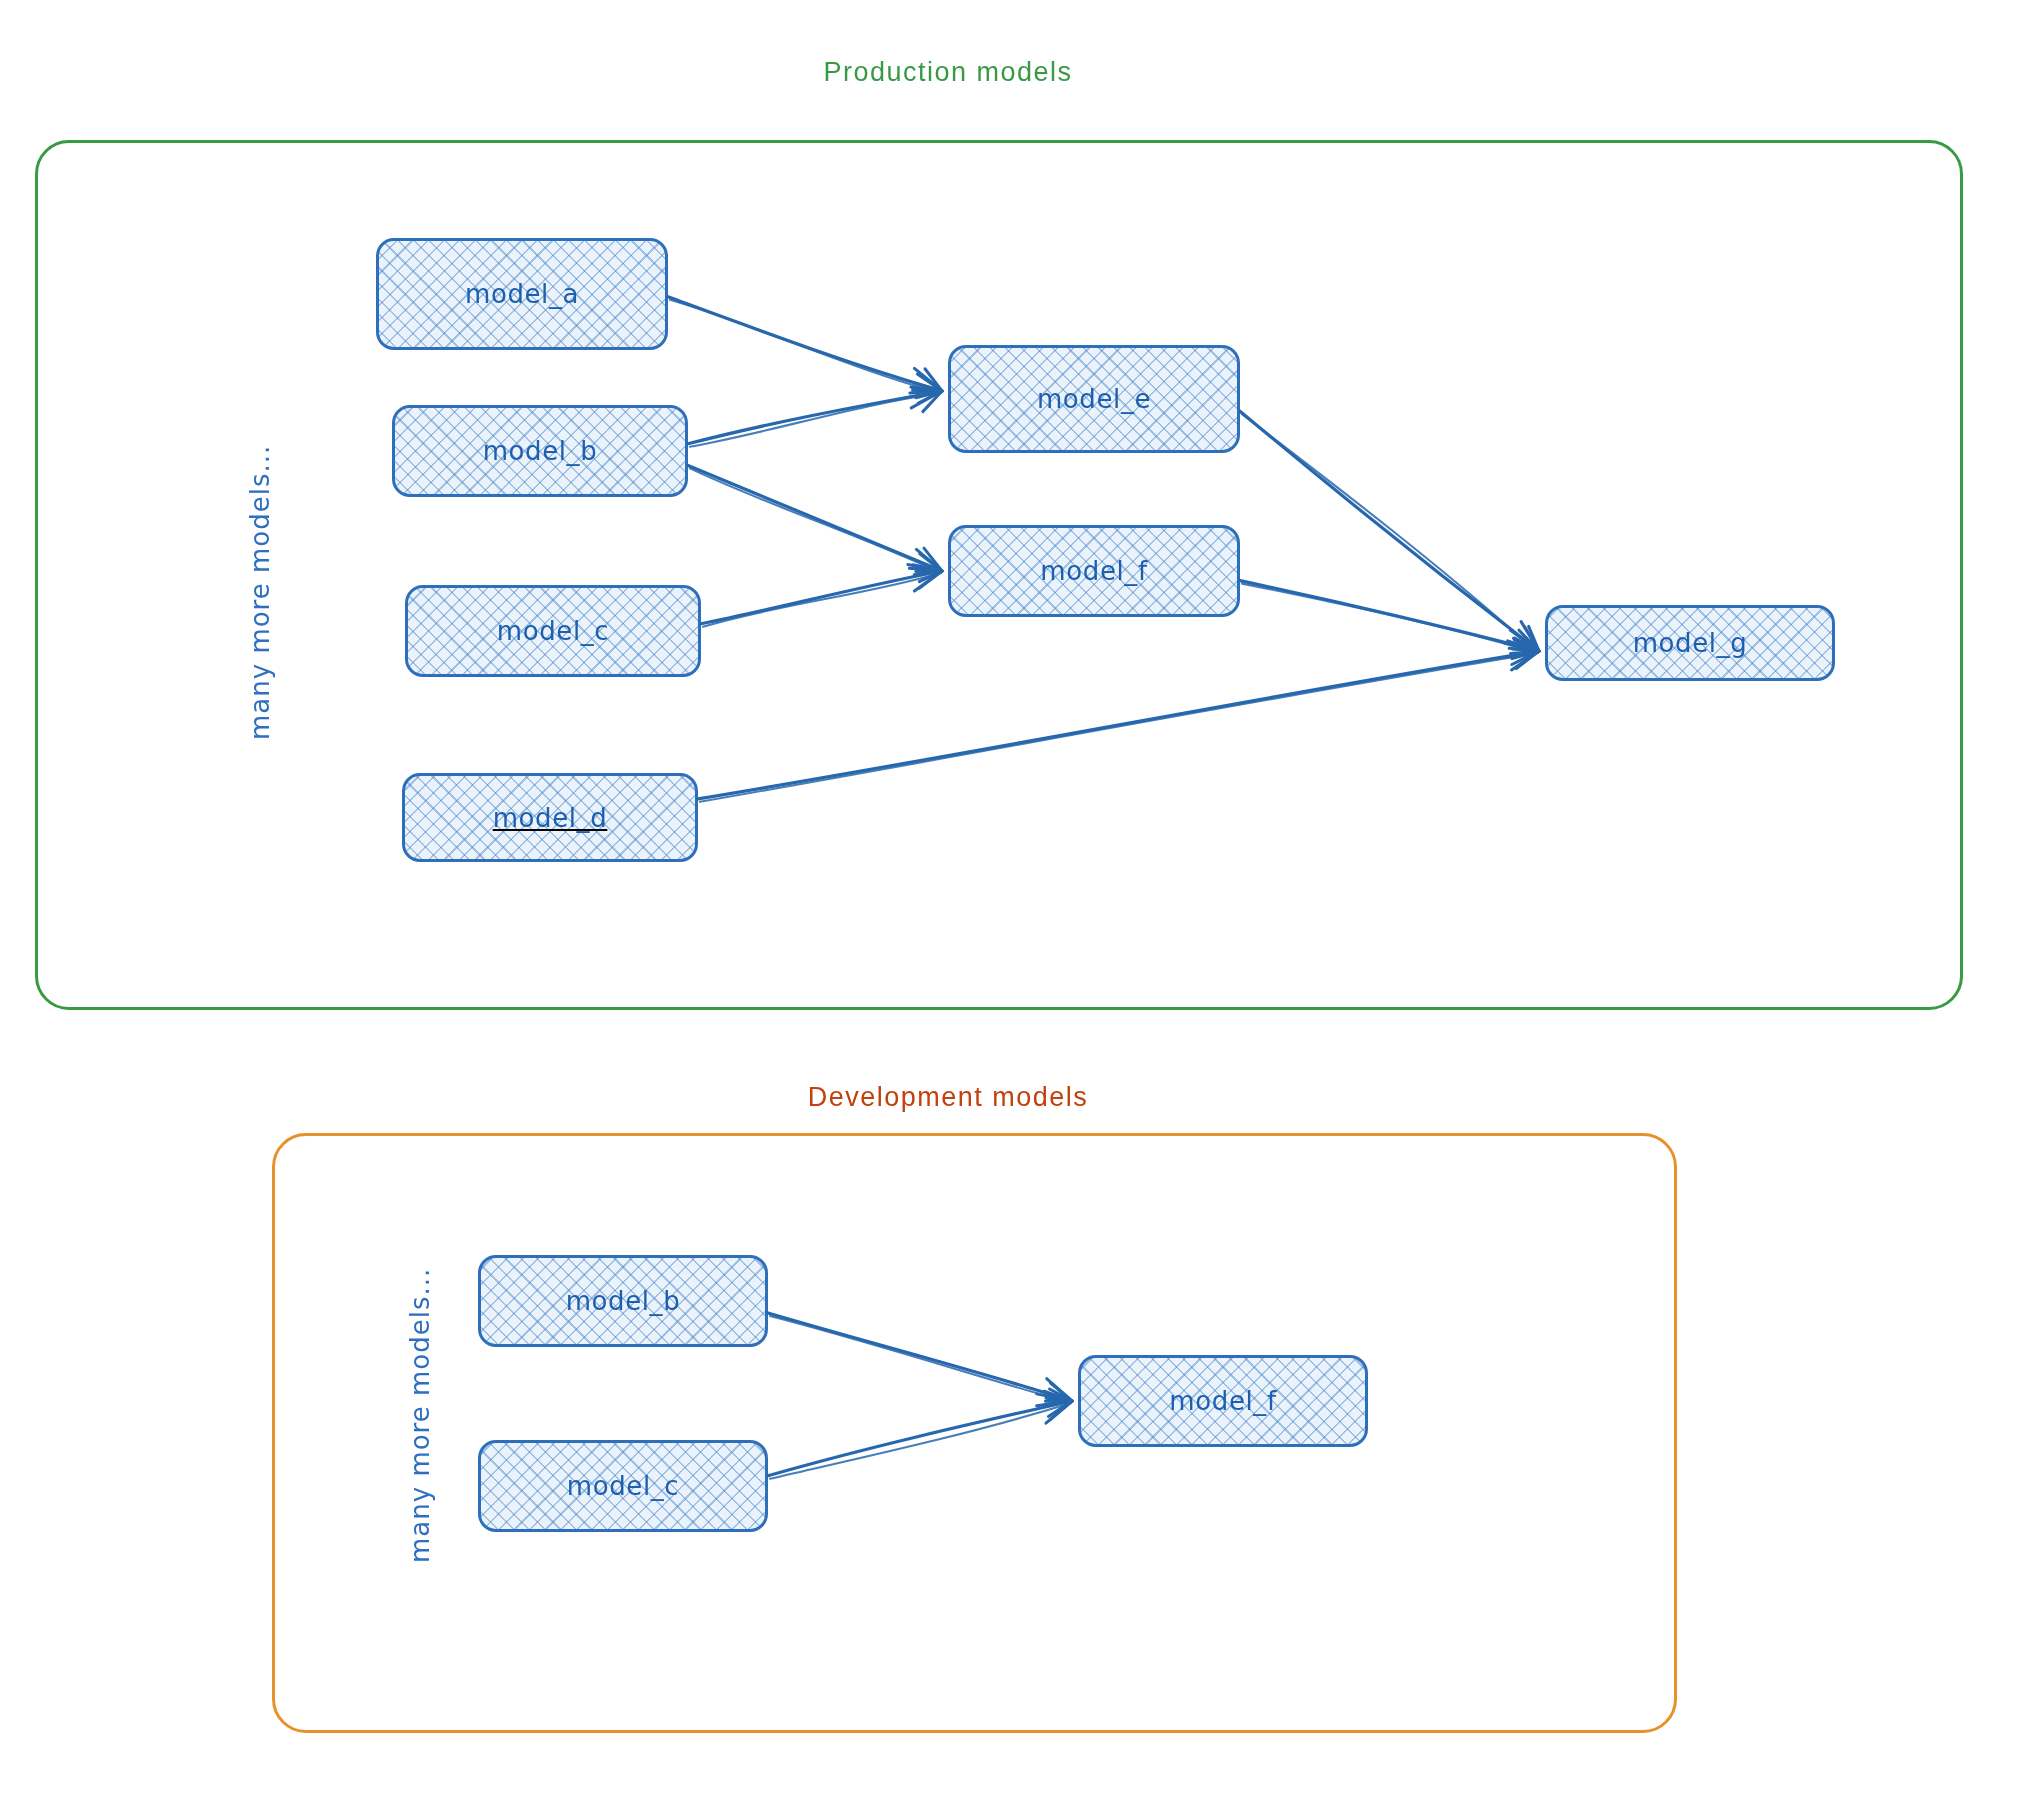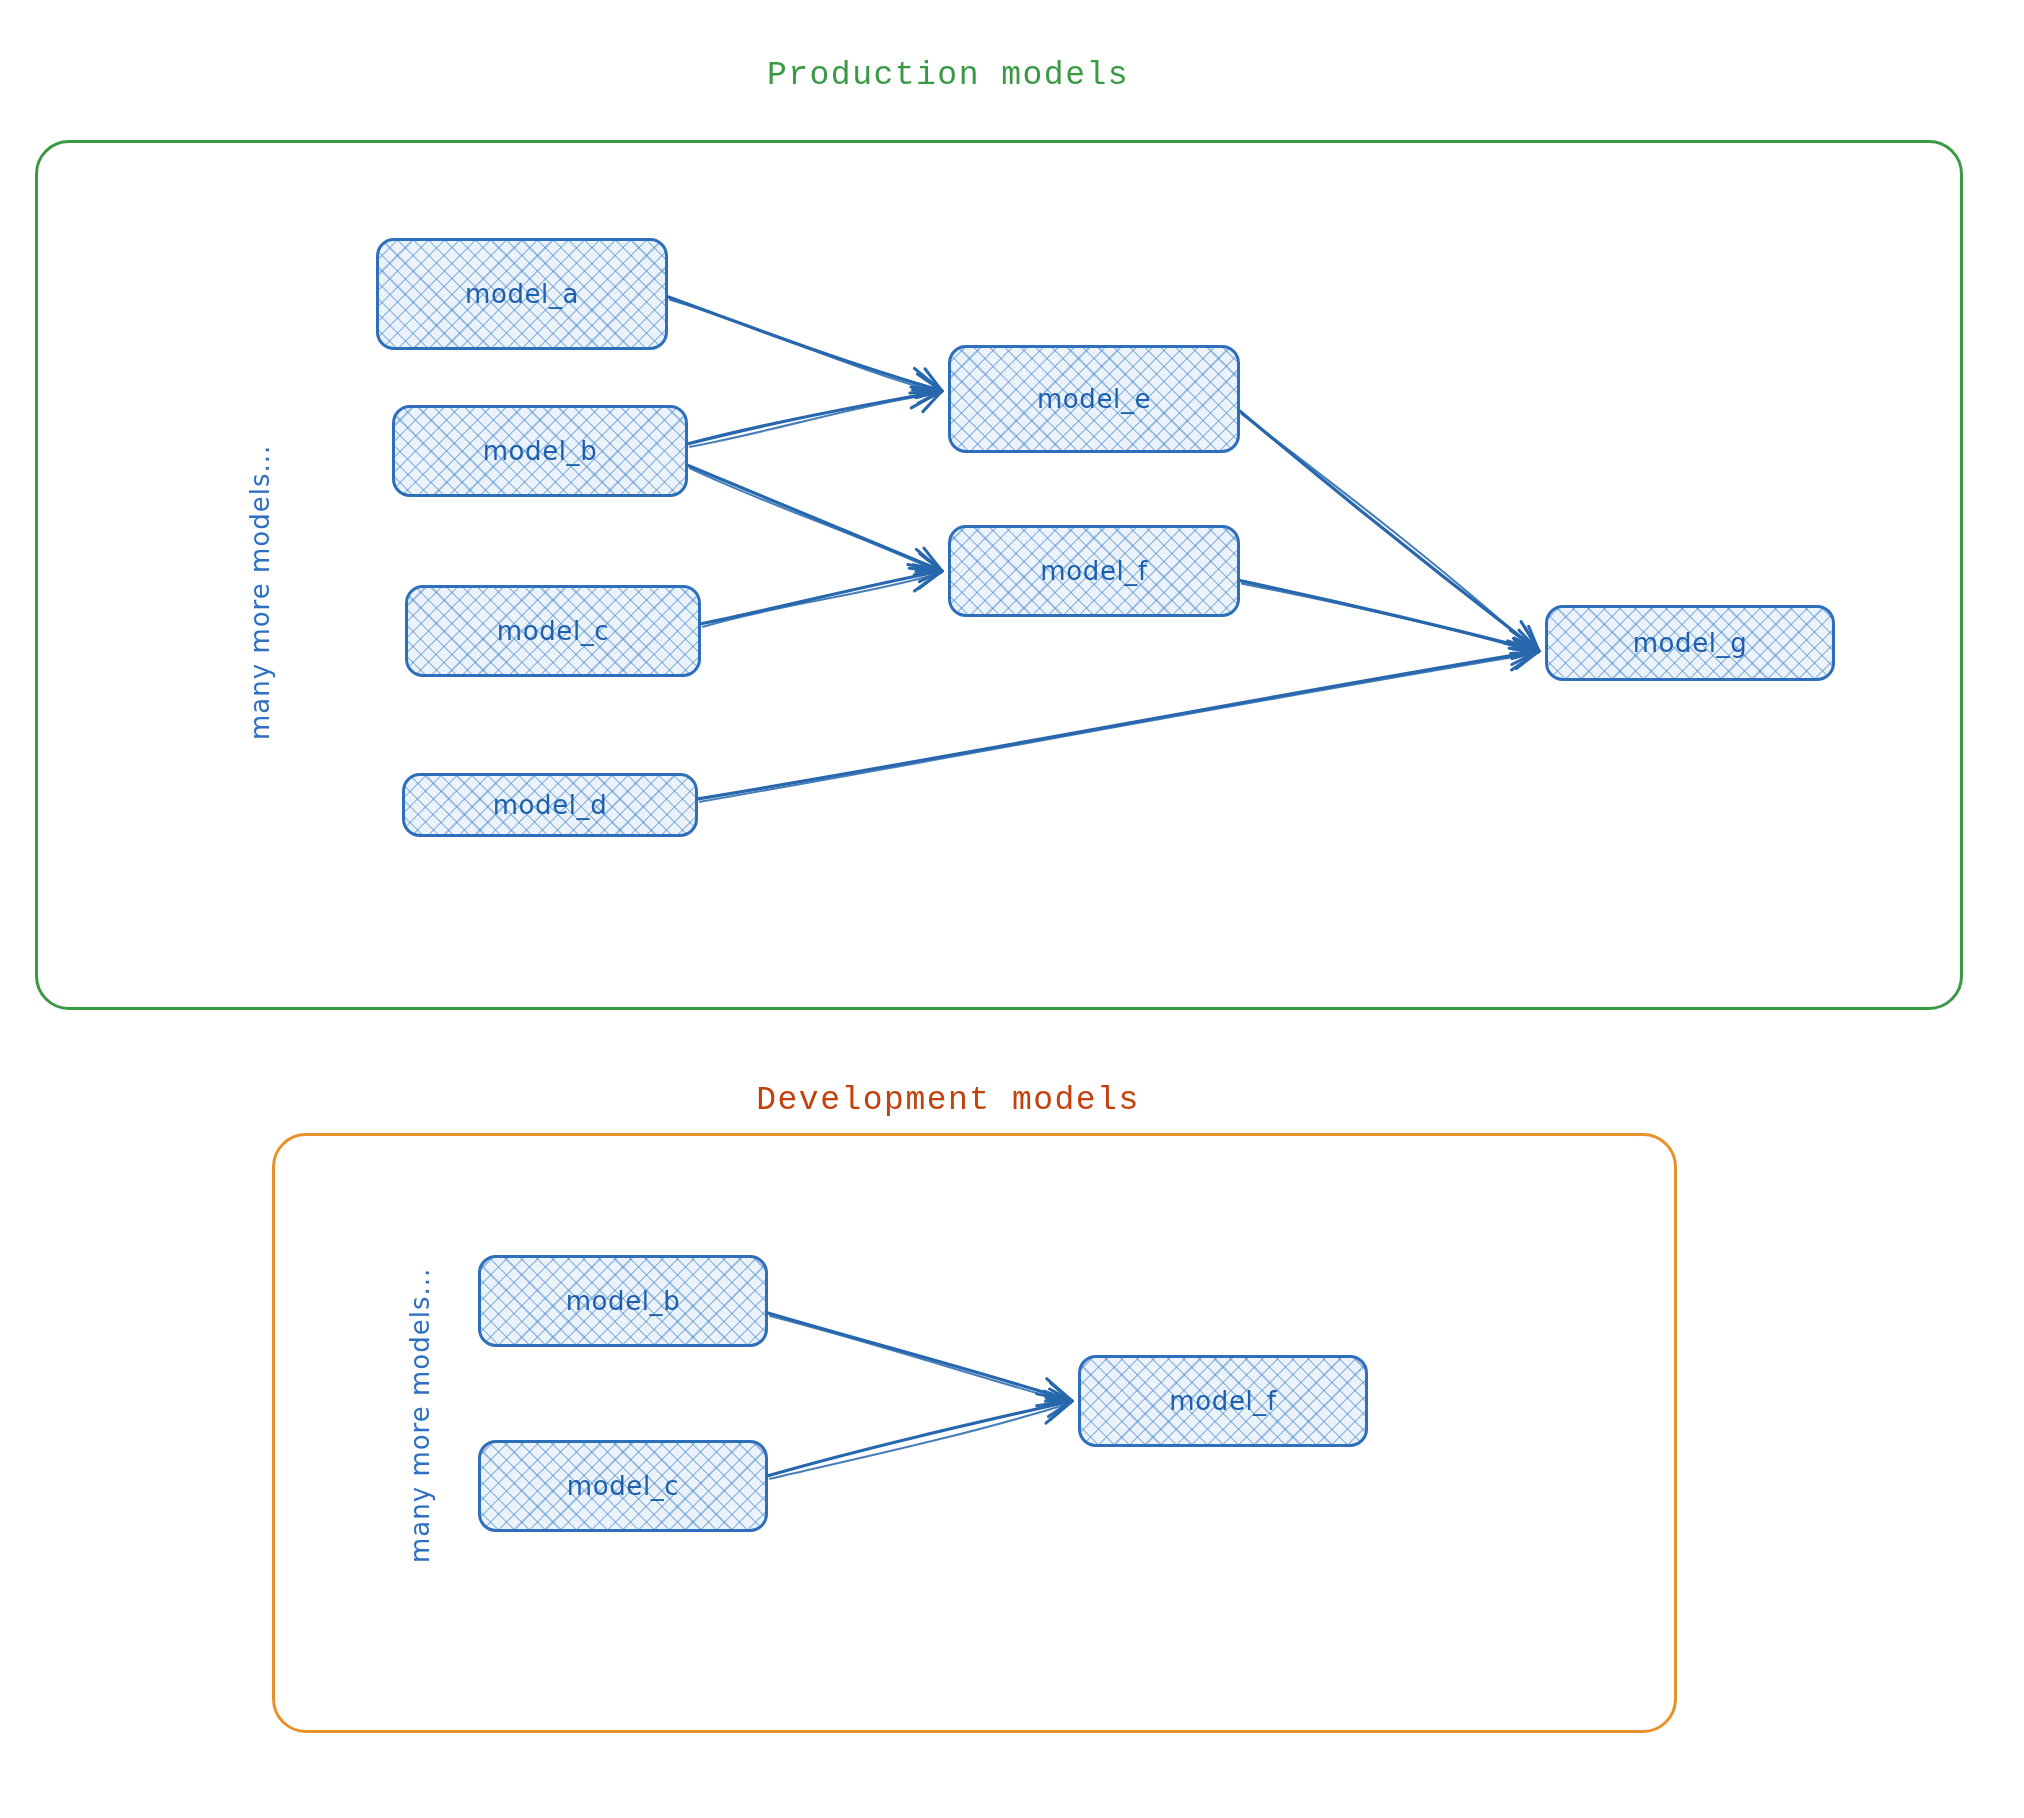--- a/index.html
+++ b/index.html
@@ -6,22 +6,22 @@
   body{
     width:2024px;height:1818px;background:#ffffff;
     font-family:"DejaVu Sans", sans-serif;
     position:relative;overflow:hidden;
   }
   .stage{position:absolute;inset:0;}
 
   
   .group-title{
     position:absolute;
-    font-family:Liberation Mono, monospace;
-    font-size:33px;letter-spacing:1.5px;
+    font-family:Liberation Sans, sans-serif;
+    font-size:27px;letter-spacing:1.5px;
     white-space:nowrap;
     transform:translateX(-50%);
   }
   .group-box{
     position:absolute;
     border-style:solid;border-width:3px;
     border-radius:34px;
     background:transparent;
     box-sizing:border-box;
   }
@@ -75,21 +75,21 @@
   </div>
 
   <div class="node" style="left:392px;top:405px;width:296px;height:92px;">
     <span class="node-label">model_b</span>
   </div>
 
   <div class="node" style="left:405px;top:585px;width:296px;height:92px;">
     <span class="node-label">model_c</span>
   </div>
 
-  <div class="node" style="left:402px;top:773px;width:296px;height:64px;">
+  <div class="node" style="left:402px;top:773px;width:296px;height:89px;text-decoration:underline;">
     <span class="node-label">model_d</span>
   </div>
 
   <div class="node" style="left:948px;top:345px;width:292px;height:108px;justify-content:center;">
     <span class="node-label">model_e</span>
   </div>
 
   <div class="node" style="left:948px;top:525px;width:292px;height:92px;">
     <span class="node-label">model_f</span>
   </div>

